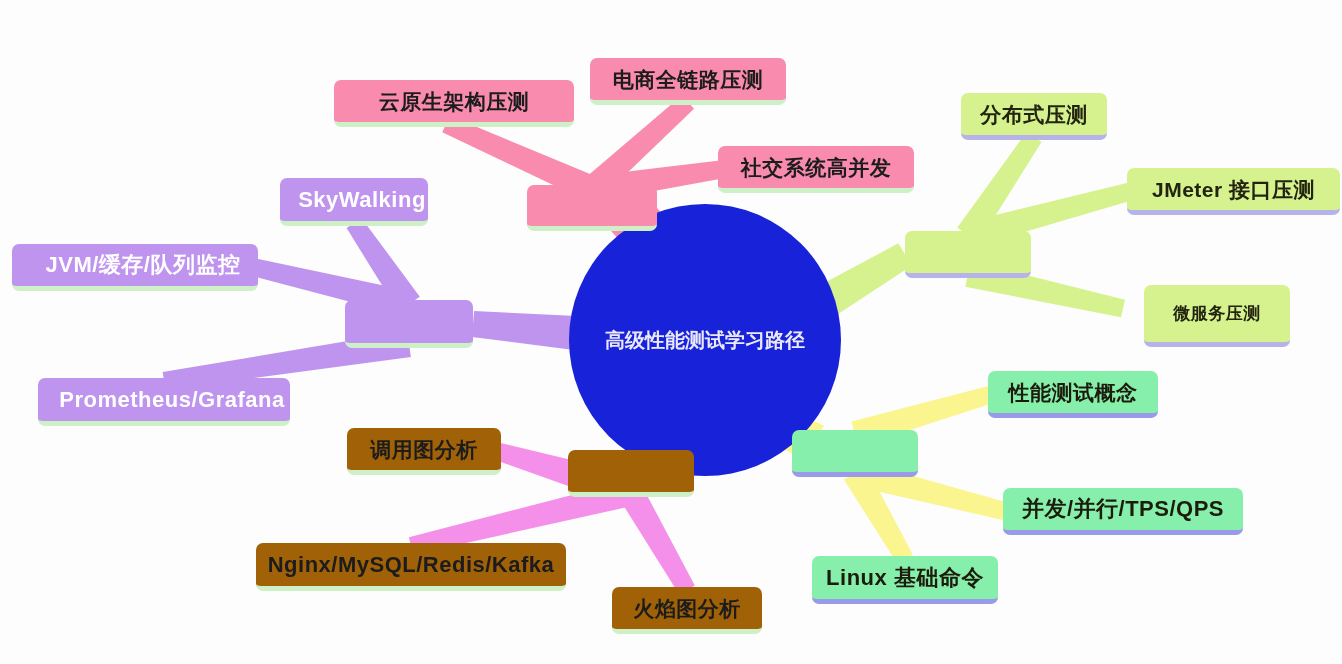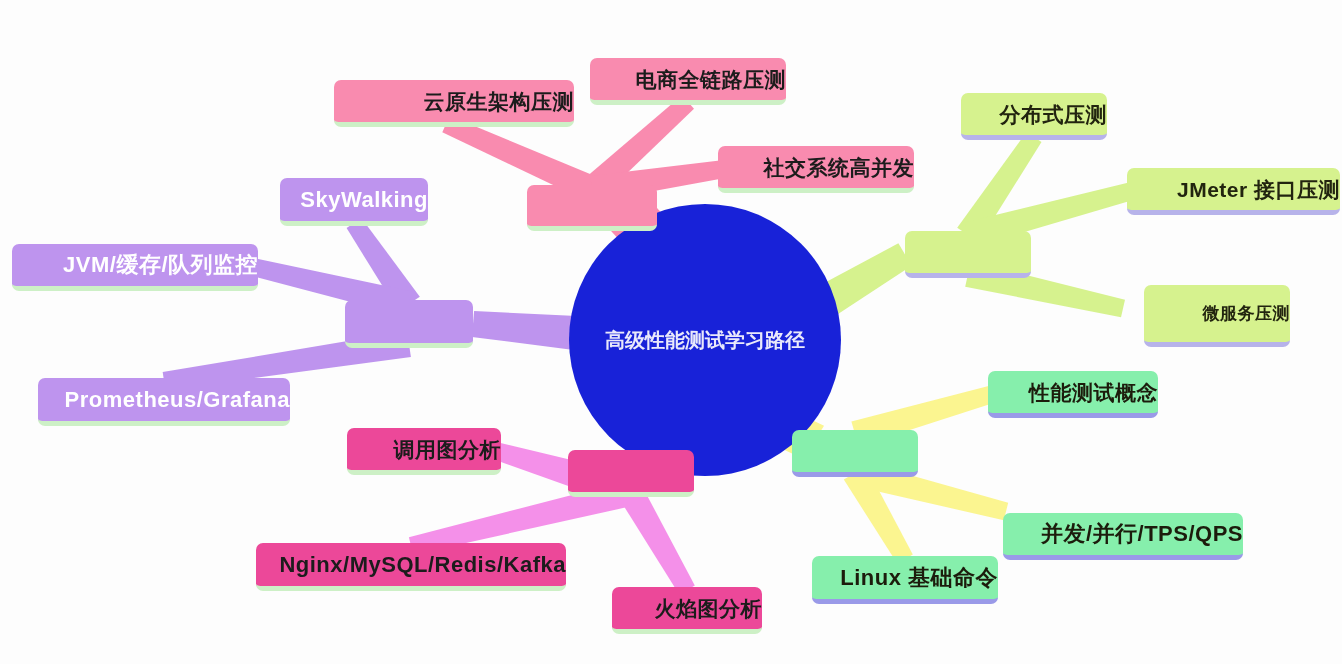--- a/index.html
+++ b/index.html
@@ -8,21 +8,21 @@
     background:#fdfdfd;
     font-family:"Liberation Sans","DejaVu Sans",sans-serif;
     overflow:hidden;
   }
   #canvas{position:relative;width:1342px;height:664px;overflow:hidden;background:#fdfdfd;}
   #edges{position:absolute;left:0;top:0;width:1342px;height:664px;}
 
   .node{
     position:absolute;
     box-sizing:border-box;
-    display:flex;align-items:center;justify-content:flex-end;
+    display:flex;align-items:center;justify-content:center;
     border-radius:7px;
     white-space:nowrap;
     font-weight:700;
     letter-spacing:.5px;
     z-index:5;
   }
   .node .lbl{display:block;line-height:1;}
 
   
   .center-node{
@@ -33,21 +33,21 @@
     color:#e9e9fb;
     font-weight:700;
     z-index:4;
   }
 
   
   .c-pink{background:#F98BAF;color:#1c1c1c;border-bottom:5px solid #cdf0c6;}
   .c-purple{background:#BE94EE;color:#ffffff;border-bottom:5px solid #cdf0c6;padding-left:16px;}
   .c-green{background:#D6F28E;color:#22240f;border-bottom:5px solid #b7b3ea;}
   .c-yellow{background:#86efac;color:#1c1c0c;border-bottom:5px solid #9a9ae8;}
-  .c-magenta{background:#ec4899;color:#1c1c1c;border-bottom:5px solid #cdf0c6;}
+  .c-magenta{background:#a16207;color:#1c1c1c;border-bottom:5px solid #cdf0c6;}
 </style>
 </head>
 <body>
 
 <div id="canvas">
   <svg id="edges" viewBox="0 0 1342 664" preserveAspectRatio="none">
       <polygon points="631.9,253.8 665.7,217.6 648.3,198.4 609.0,228.7" fill="#F98BAF"></polygon>
       <polygon points="597.3,177.1 449.7,115.8 442.3,132.2 586.7,200.9" fill="#F98BAF"></polygon>
       <polygon points="600.7,198.6 694.0,108.7 682.0,95.3 583.3,179.4" fill="#F98BAF"></polygon>
       <polygon points="593.9,201.9 722.3,178.4 719.7,160.6 590.1,176.1" fill="#F98BAF"></polygon>
@@ -106,21 +106,21 @@
     </div>
     <div class="node c-green" style="left: 1144px; top: 285px; width: 146px; height: 62px; font-size: 17px;">
       <span class="lbl">微服务压测</span>
     </div>
     <div class="node c-yellow" style="left: 792px; top: 430px; width: 126px; height: 47px; font-size: 21px;">
       <span class="lbl"></span>
     </div>
     <div class="node c-yellow" style="left: 988px; top: 371px; width: 170px; height: 47px; font-size: 21px;">
       <span class="lbl">性能测试概念</span>
     </div>
-    <div class="node c-yellow" style="left: 1003px; top: 488px; width: 240px; height: 47px; font-size: 22px; margin-top: 25px;">
+    <div class="node c-yellow" style="left: 1003px; top: 488px; width: 240px; height: 47px; font-size: 22px;">
       <span class="lbl">并发/并行/TPS/QPS</span>
     </div>
     <div class="node c-yellow" style="left: 812px; top: 556px; width: 186px; height: 48px; font-size: 22px;">
       <span class="lbl">Linux 基础命令</span>
     </div>
     <div class="node c-magenta" style="left: 568px; top: 450px; width: 126px; height: 47px; font-size: 21px;">
       <span class="lbl"></span>
     </div>
     <div class="node c-magenta" style="left: 347px; top: 428px; width: 154px; height: 47px; font-size: 21px;">
       <span class="lbl">调用图分析</span>

